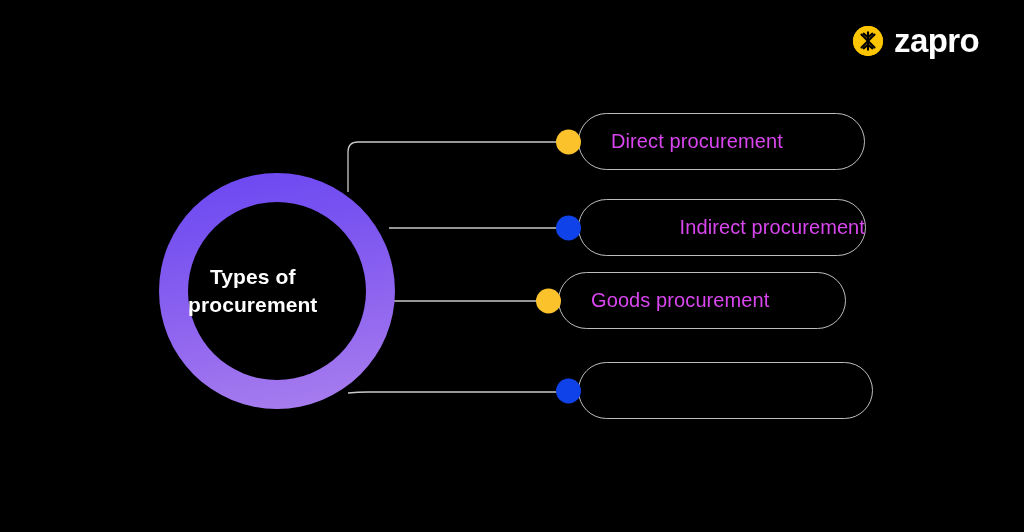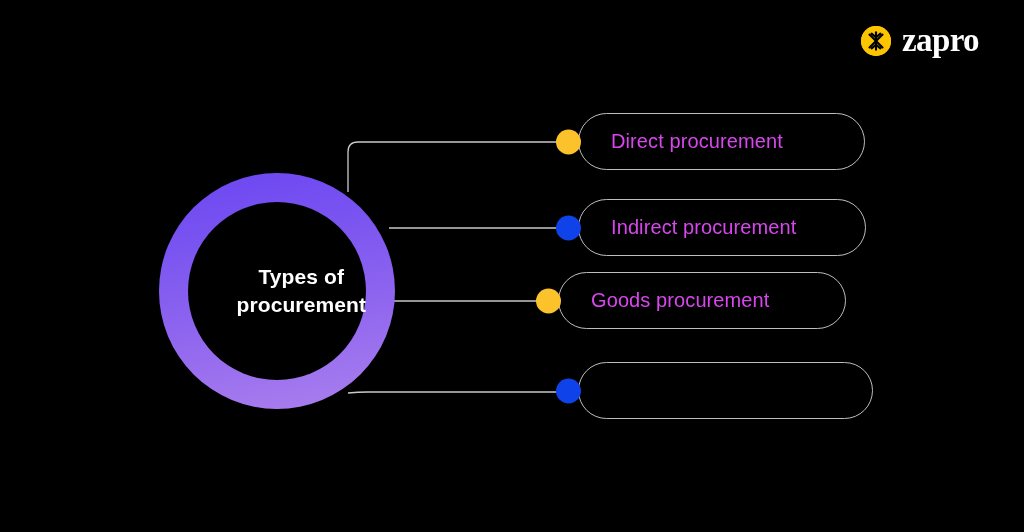--- a/index.html
+++ b/index.html
@@ -33,21 +33,20 @@
     background: #fdc500;
     display: block;
     flex: 0 0 auto;
   }
   #brand-name {
     color: #ffffff;
     font-size: 33px;
     font-weight: 700;
     letter-spacing: -0.6px;
     line-height: 1;
-    font-family: Liberation Serif, serif;
   }
 
   
   #connectors {
     position: absolute;
     left: 0;
     top: 0;
     width: 1024px;
     height: 532px;
   }
@@ -70,21 +69,21 @@
     align-items: center;
     justify-content: center;
   }
   #hub-inner {
     width: 178px;
     height: 178px;
     border-radius: 50%;
     background: #000000;
     display: flex;
     align-items: center;
-    justify-content: flex-end;
+    justify-content: flex-start;
   }
   #hub-label {
     color: #ffffff;
     font-size: 21px;
     font-weight: 700;
     line-height: 1.33;
     text-align: center;
     letter-spacing: 0.1px;
     white-space: pre-line;
   }
@@ -112,21 +111,21 @@
     position: absolute;
     left: -23px;
     top: 50%;
     transform: translateY(-50%);
     width: 25px;
     height: 25px;
     border-radius: 50%;
   }
 
   #node-0 { left: 578px; top: 113px; width: 287px; }
-  #node-1 { left: 578px; top: 199px; width: 288px; }
+  #node-1 { left: 578px; top: 199px; width: 288px; justify-content: flex-end; }
   #node-2 { left: 558px; top: 272px; width: 288px; }
   #node-3 { left: 578px; top: 362px; width: 295px; }
 </style>
 </head>
 <body>
 
 <div id="canvas">
 
   <div id="brand">
     <span id="brand-mark">

